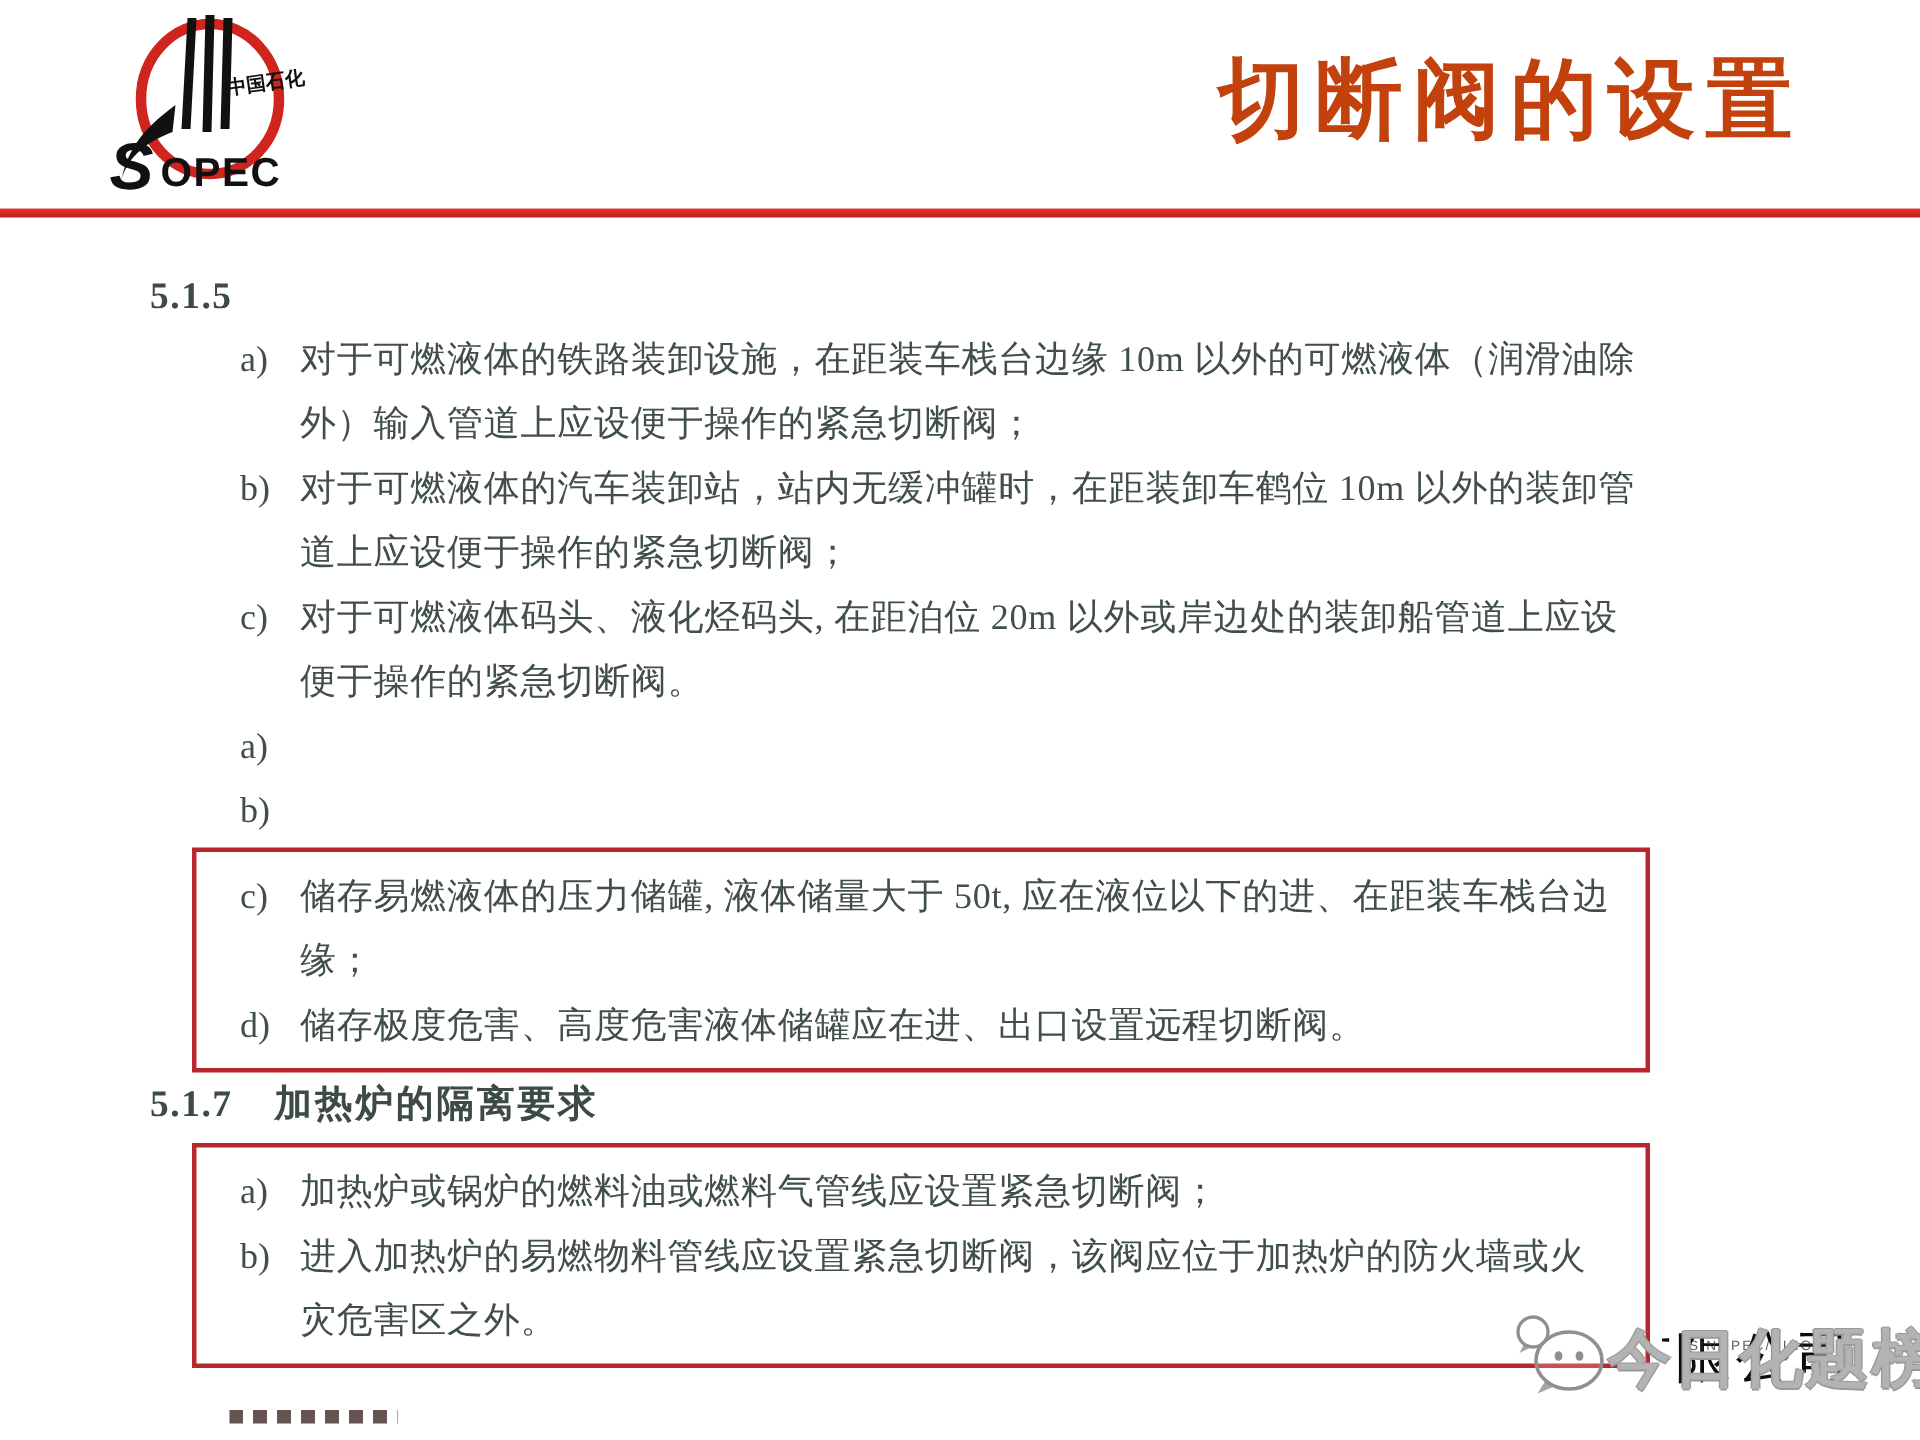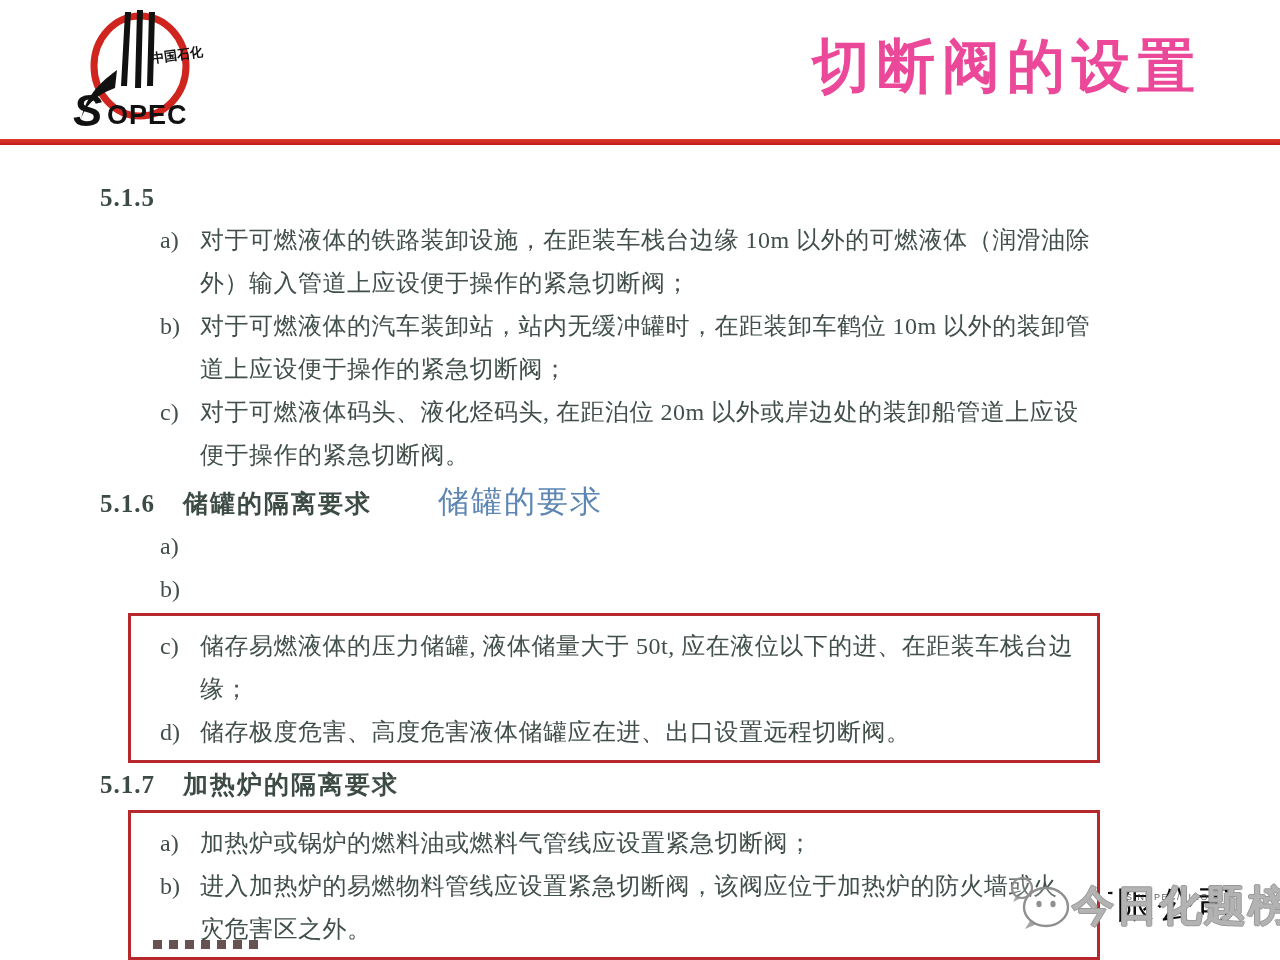--- a/index.html
+++ b/index.html
@@ -4,21 +4,21 @@
 <style>
   html, body { margin:0; padding:0; background:#ffffff; }
   body {
     width:1280px; height:960px; position:relative; overflow:hidden;
     font-family:"Liberation Serif","DejaVu Serif",serif;
   }
   
   .logo { position:absolute; left:55px; top:8px; width:155px; height:130px; }
   .page-title {
     position:absolute; top:28px; right:78px;
-    font-size:58px; font-weight:bold; color:#ec4899;
+    font-size:58px; font-weight:bold; color:#c2410c;
     letter-spacing:7px; white-space:nowrap;
   }
   .red-rule { position:absolute; left:0; top:139px; width:1280px; height:6px;
     background:linear-gradient(#e03a30,#c01d18); }
   
   #content { position:absolute; left:100px; top:170px; width:1060px; color:#414f49; }
   .sec-head { display:flex; align-items:baseline; font-size:25px; line-height:43px; font-weight:bold; color:#3d4b45; }
   .sec-num { margin-right:28px; letter-spacing:1px; }
   .sec-title { letter-spacing:2px; }
   .annotation { margin-left:66px; font-weight:normal; font-size:31px; color:#5d86b3; letter-spacing:2px; }
@@ -82,25 +82,20 @@
         <div class="item">
           <span class="item-label">b)</span>
           <span class="item-text">对于可燃液体的汽车装卸站，站内无缓冲罐时，在距装卸车鹤位 10m 以外的装卸管道上应设便于操作的紧急切断阀；</span>
         </div>
         <div class="item">
           <span class="item-label">c)</span>
           <span class="item-text">对于可燃液体码头、液化烃码头, 在距泊位 20m 以外或岸边处的装卸船管道上应设便于操作的紧急切断阀。</span>
         </div>
       </div>
       <div class="section sec-516">
-        <div class="sec-head">
-          <span class="sec-num">5.1.6</span>
-          <span class="sec-title">储罐的隔离要求</span>
-          <span class="annotation">储罐的要求</span>
-        </div>
         <div class="item">
           <span class="item-label">a)</span>
         </div>
         <div class="item">
           <span class="item-label">b)</span>
         </div>
         <div class="red-box">
           <div class="item">
             <span class="item-label">c)</span>
             <span class="item-text">储存易燃液体的压力储罐, 液体储量大于 50t, 应在液位以下的进、在距装车栈台边缘；</span>

